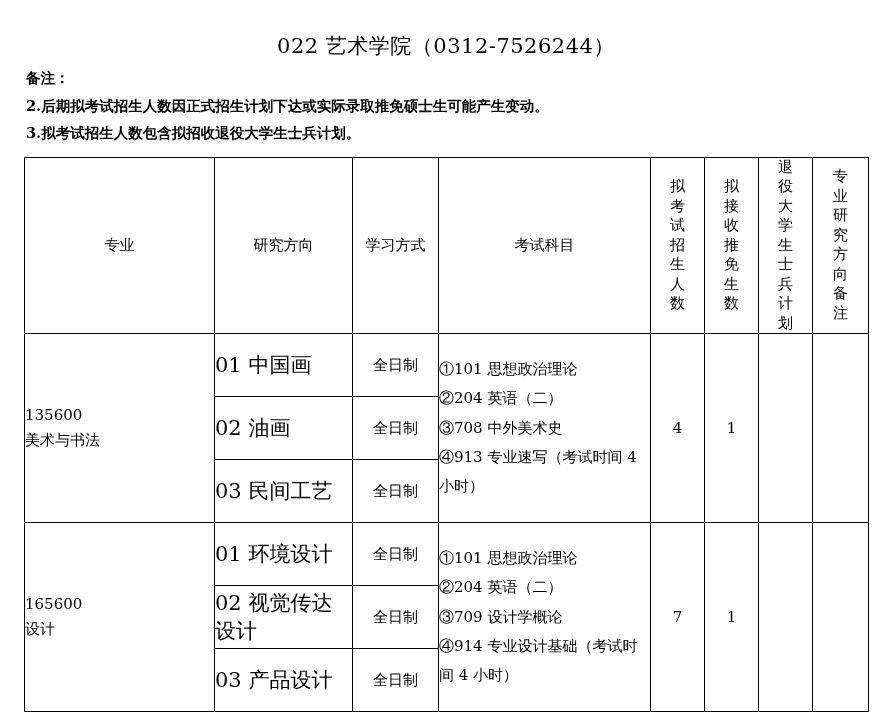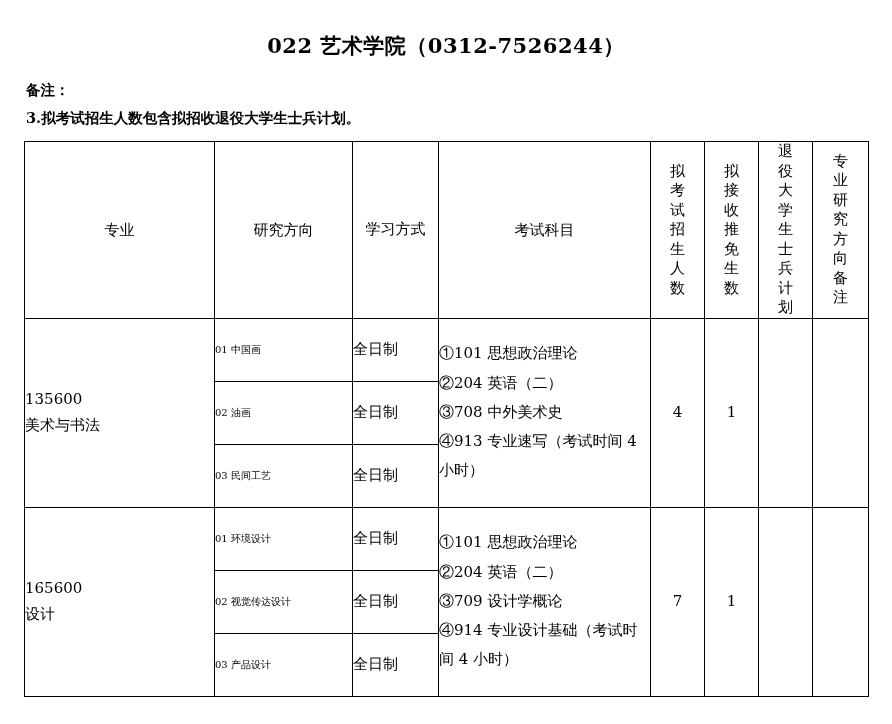--- a/index.html
+++ b/index.html
@@ -17,23 +17,23 @@
   .page {
     position: relative;
     width: 892px;
     height: 724px;
     box-sizing: border-box;
     padding: 26px 24px 0 24px;
   }
   .doc-title {
     text-align: center;
     font-size: 21px;
-    font-weight: bold;
+    font-weight: normal;
     letter-spacing: 0.5px;
-    margin: 6px 0 16px 0;
+    margin: 6px 0 4px 0;
     font-family: "DejaVu Serif", "Liberation Serif", serif;
   }
   .notes {
     font-size: 14.5px;
     font-weight: bold;
     line-height: 1.9;
     margin-bottom: 10px;
     padding-left: 2px;
   }
   .notes div {
@@ -66,24 +66,25 @@
     font-size: 15px;
     line-height: 1.5;
   }
   .cell-major {
     text-align: left;
     font-size: 15px;
     line-height: 1.7;
   }
   .cell-dir {
     padding: 10px 14px;
-    font-size: 10px;
+    font-size: 21px;
     height: 62px;
   }
   .cell-mode {
+    text-align: center;
     font-size: 15px;
   }
   .cell-subjects {
     padding: 12px 12px 12px 14px;
     font-size: 15px;
     line-height: 1.95;
     vertical-align: middle;
   }
   .cell-subjects div {
     white-space: normal;
@@ -106,20 +107,21 @@
 </style>
 </head>
 <body>
 
 <div class="page">
 
   <div class="doc-title">022 艺术学院（0312-7526244）</div>
 
   <div class="notes">
     <div>备注：</div>
+    <div>2.后期拟考试招生人数因正式招生计划下达或实际录取推免硕士生可能产生变动。</div>
     <div>3.拟考试招生人数包含拟招收退役大学生士兵计划。</div>
   </div>
 
   <table class="main">
     <colgroup>
       <col class="col-major">
       <col class="col-dir">
       <col class="col-mode">
       <col class="col-subj">
       <col class="col-num1">

